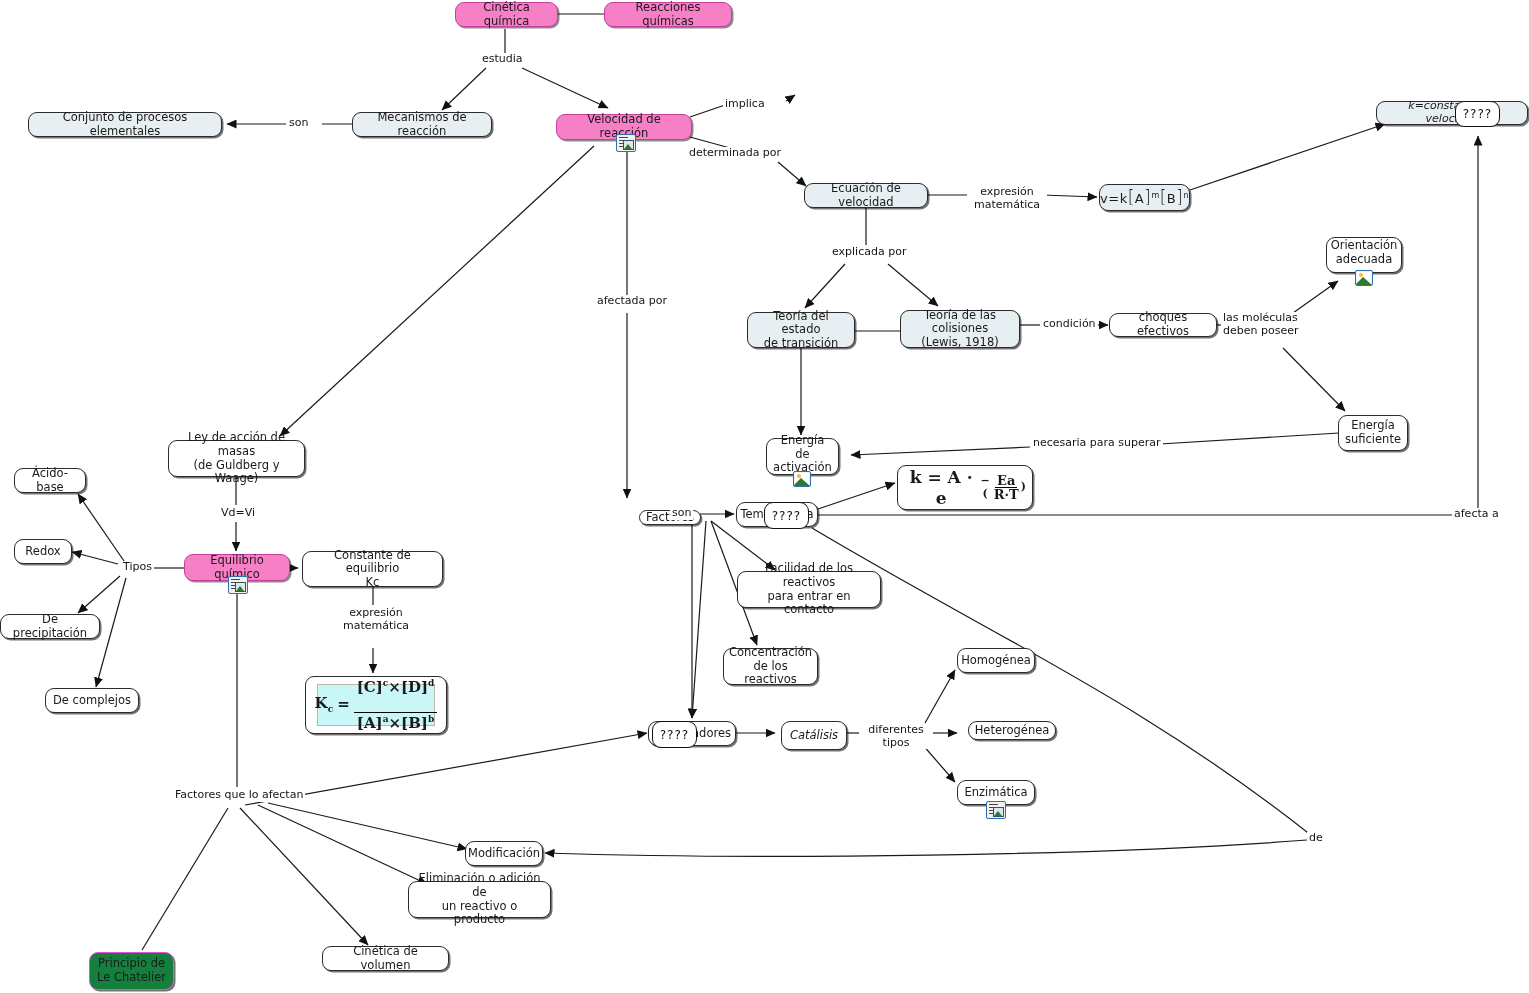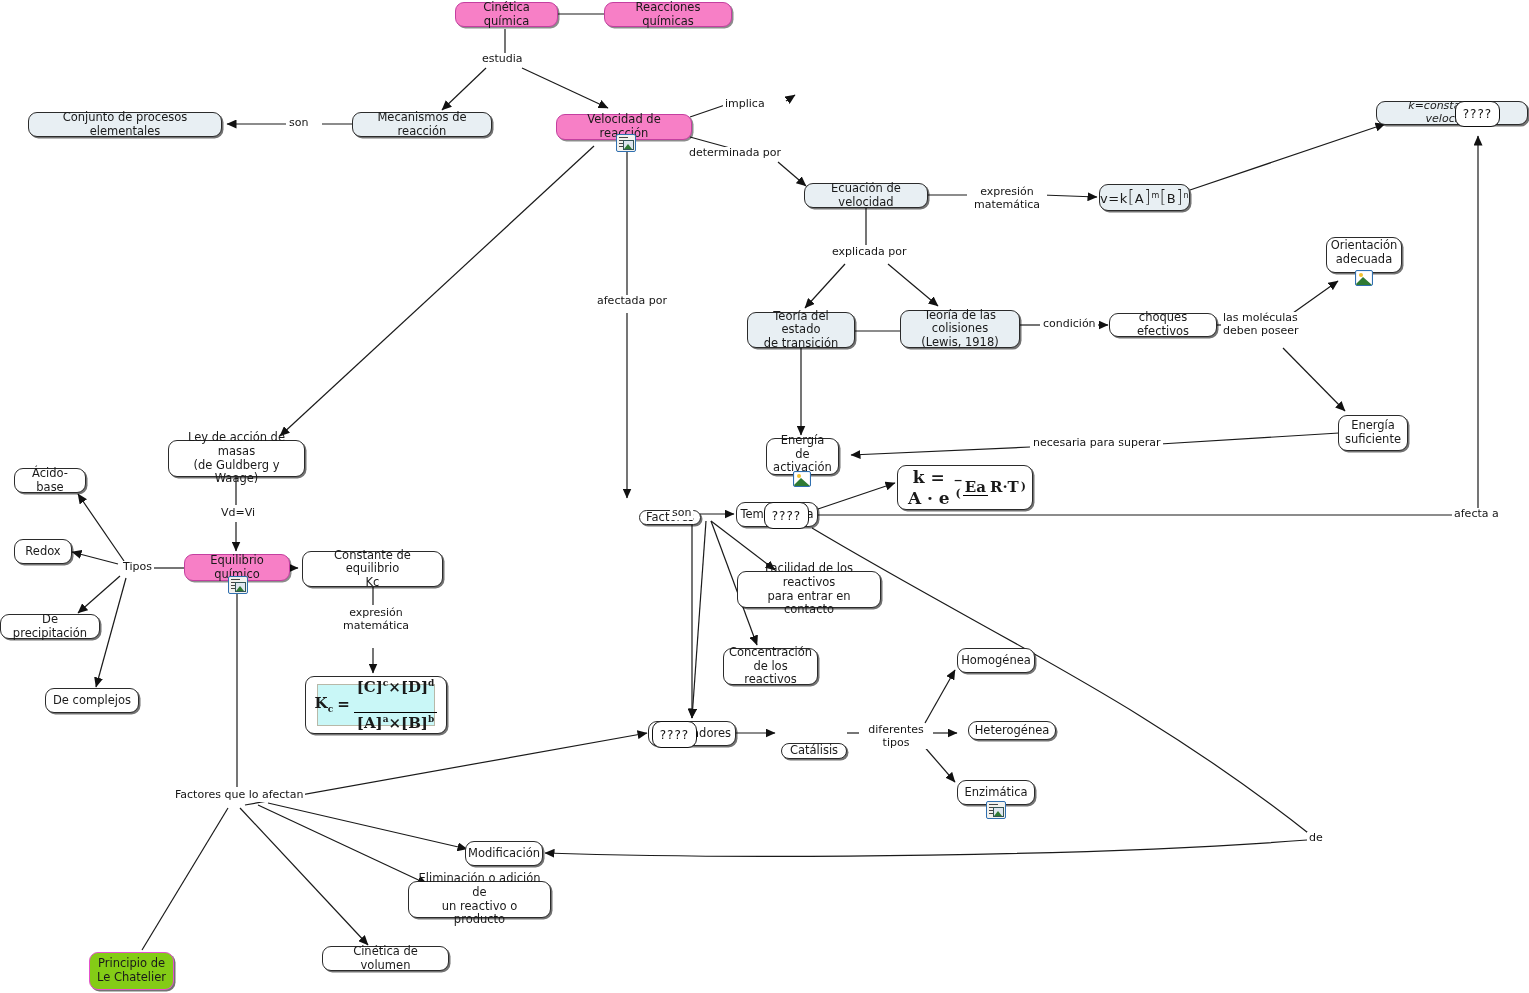--- a/index.html
+++ b/index.html
@@ -18,21 +18,21 @@
     align-items:center;
     justify-content:center;
     line-height:1.18;
     font-size:11.5px;
     color:#1a1a1a;
     padding:2px 6px;
     box-shadow:1.5px 1.5px 0 rgba(0,0,0,0.55);
   }
   .node.blue{background:#e8eff3;}
   .node.pink{background:#f77fc6;border-color:#c43fa0;box-shadow:1.5px 1.5px 0 rgba(0,0,0,0.45);}
-  .node.pinkline{background:#84cc16;border-color:#e452cf;text-align:center;}
+  .node.pinkline{background:#15803d;border-color:#e452cf;text-align:center;}
   .node.plain{background:#ffffff;}
   .node.formula{background:#ffffff;border-color:#2b2b2b;}
 
   .edge-label{
     position:absolute;
     font-size:11px;
     color:#151515;
     background:#ffffff;
     padding:0 2px;
     text-align:center;
@@ -80,21 +80,21 @@
   .kcbox{
     background:#c9f7f7;border:1px solid #b8b8a8;width:calc(100% - 12px);height:calc(100% - 12px);
     display:flex;align-items:center;justify-content:center;
   }
   .kc{font-family:"DejaVu Serif","Liberation Serif",serif;font-weight:bold;font-size:15px;display:flex;align-items:center;gap:4px;}
   .kc .frac{display:inline-flex;flex-direction:column;align-items:center;}
   .kc .frac .num{border-bottom:1.6px solid #000;padding:0 3px 15px;}
   .kc .frac .den{padding:1px 3px 0;}
   .kc sup{font-size:9px;}
   .arr{font-family:"DejaVu Serif","Liberation Serif",serif;font-weight:bold;font-size:17px;display:inline-flex;align-items:center;}
-  .arr .expfrac{display:inline-flex;flex-direction:row;align-items:center;font-size:15px;line-height:1;}
+  .arr .expfrac{display:inline-flex;flex-direction:column;align-items:center;font-size:13px;line-height:1;}
   .arr .expfrac .n{border-bottom:1.2px solid #000;padding:0 2px;}
   .arr .expfrac .d{padding:0 2px;}
   .italic-node{font-style:italic;font-size:11px;}
 </style>
 </head>
 <body>
 
 <div id="map">
 
   <svg id="edges" xmlns="http://www.w3.org/2000/svg">
@@ -311,21 +311,21 @@
 de los reactivos</span>
   </div>
 
   <div class="node plain" style="left:648px;top:721px;width:88px;height:25px;">
     <span>Catalizadores</span>
   </div>
   <div class="tooltip" style="left:652px;top:721px;width:43px;height:25px;">
     <span>????</span>
   </div>
 
-  <div class="node plain" style="left:781px;top:743px;width:66px;height:16px;">
+  <div class="node plain" style="left:781px;top:721px;width:66px;height:29px;font-style:italic;">
     <span>Catálisis</span>
   </div>
 
   <div class="node plain" style="left:957px;top:648px;width:78px;height:25px;">
     <span>Homogénea</span>
   </div>
 
   <div class="node plain" style="left:968px;top:721px;width:88px;height:19px;">
     <span>Heterogénea</span>
   </div>

